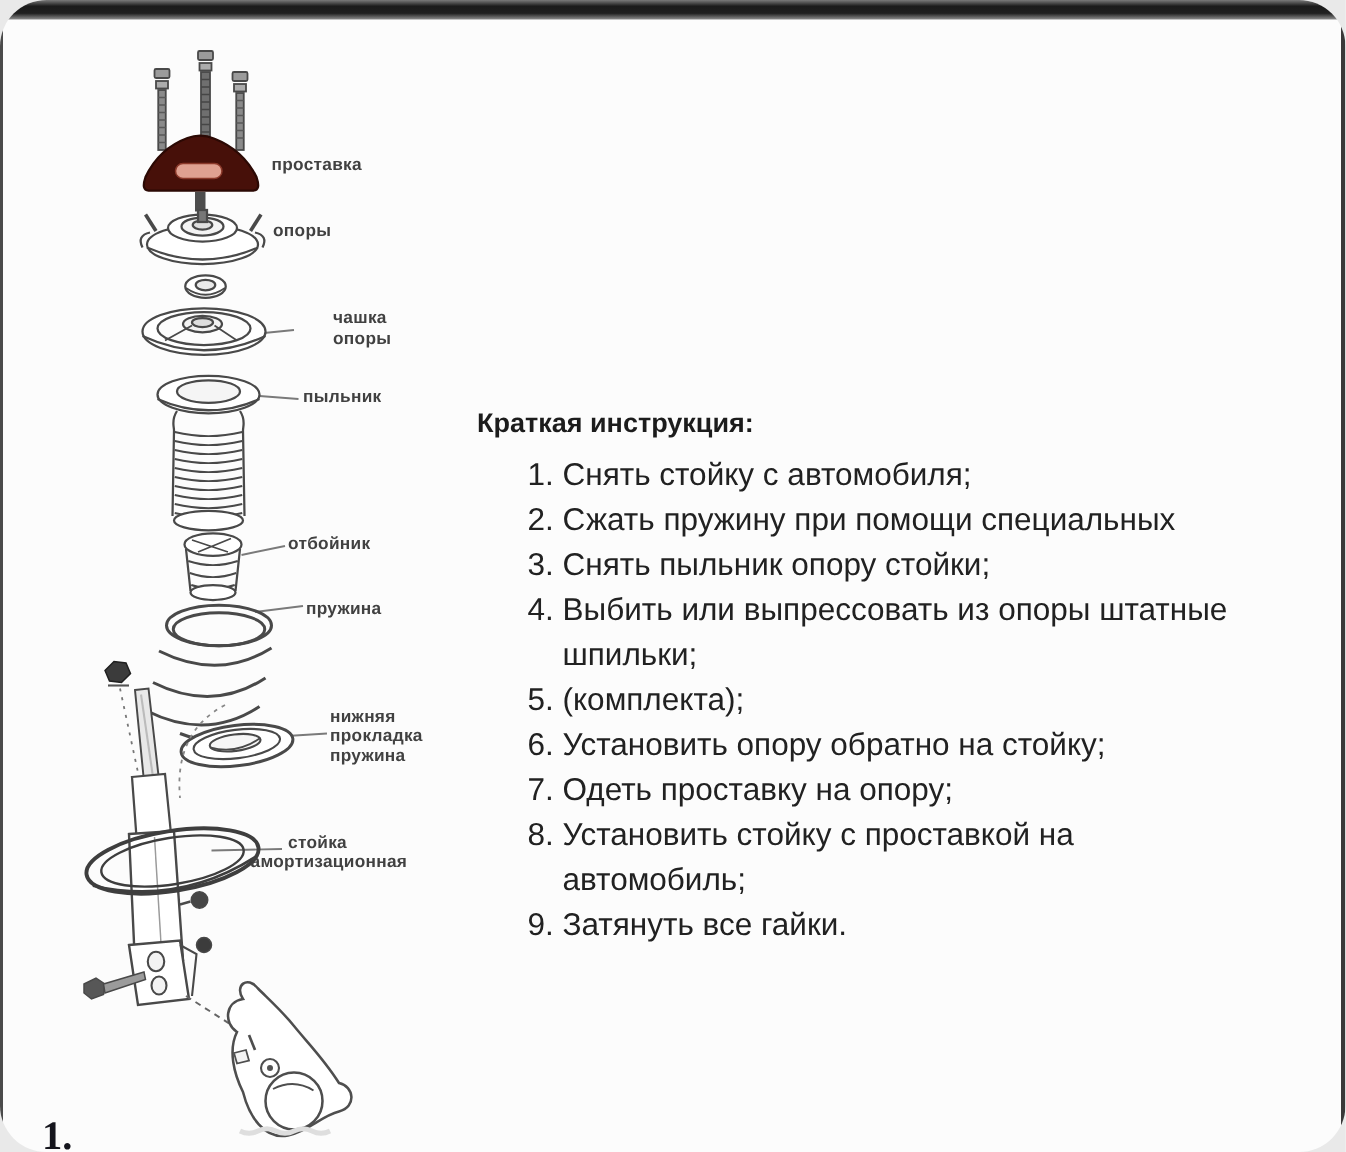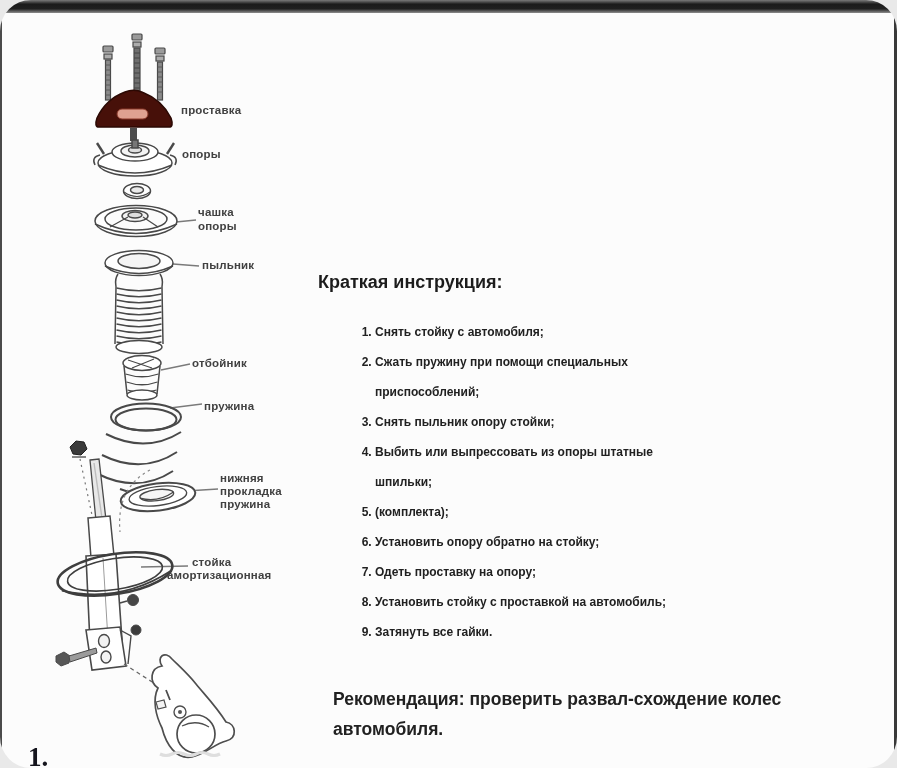--- a/index.html
+++ b/index.html
@@ -15,32 +15,32 @@
   .edge-right{position:absolute;right:0;top:0;width:3px;height:768px;background:#242424;opacity:.9;}
 
   .diagram{position:absolute;left:0;top:0;width:332px;height:768px;}
   .diagram svg{position:absolute;left:0;top:0;filter:blur(.25px) contrast(1.02);}
 
   .part-label{
     position:absolute;font-weight:700;font-size:11.5px;line-height:13px;
     color:#414141;white-space:nowrap;letter-spacing:.2px;
   }
   .part-label span{display:block;}
-  .lbl-mount-cup{line-height:13.5px;}
+  .lbl-mount-cup{line-height:13.5px;margin-left:24px;}
   .lbl-strut span:first-child{padding-left:25px;}
 
   .instructions{
     position:absolute;left:318px;top:271px;width:525px;color:#212121;
   }
   .inst-title{
     font-size:18px;line-height:22px;font-weight:700;margin:0;color:#1c1c1c;
   }
   .inst-list{
-    margin:24px 0 0 0;padding:0 0 0 57px;list-style:decimal;
-    font-size:12px;line-height:30px;font-weight:700;
+    margin:9px 0 0 0;padding:0 0 0 57px;list-style:decimal;
+    font-size:21px;line-height:30px;font-weight:400;
   }
   .inst-list > li{margin:0;}
   .recommendation{
     position:absolute;left:333px;top:684px;width:535px;
     font-size:17.5px;line-height:30px;font-weight:700;color:#212121;
   }
   .page-number{
     position:absolute;left:28px;top:742px;
     font-family:"Liberation Serif",serif;font-weight:700;font-size:27px;color:#15151d;
   }
@@ -213,21 +213,20 @@
   </div>
 
   <div class="instructions">
     <h2 class="inst-title">Краткая инструкция:</h2>
     <ol class="inst-list">
         <li>
           <div>Снять стойку с автомобиля;</div>
         </li>
         <li>
           <div>Сжать пружину при помощи специальных</div>
-          <div>приспособлений;</div>
         </li>
         <li>
           <div>Снять пыльник опору стойки;</div>
         </li>
         <li>
           <div>Выбить или выпрессовать из опоры штатные</div>
           <div>шпильки;</div>
         </li>
         <li>
           <div>(комплекта);</div>
@@ -240,23 +239,15 @@
         </li>
         <li>
           <div>Установить стойку  с проставкой на автомобиль;</div>
         </li>
         <li>
           <div>Затянуть все гайки.</div>
         </li>
       </ol>
   </div>
 
-  <div class="recommendation">
-      <div>
-        <div>Рекомендация: проверить развал-схождение колес</div>
-      </div>
-      <div>
-        <div>автомобиля.</div>
-      </div>
-    </div>
 
   <div class="page-number">1.</div>
 </div>
 
 </body></html>

